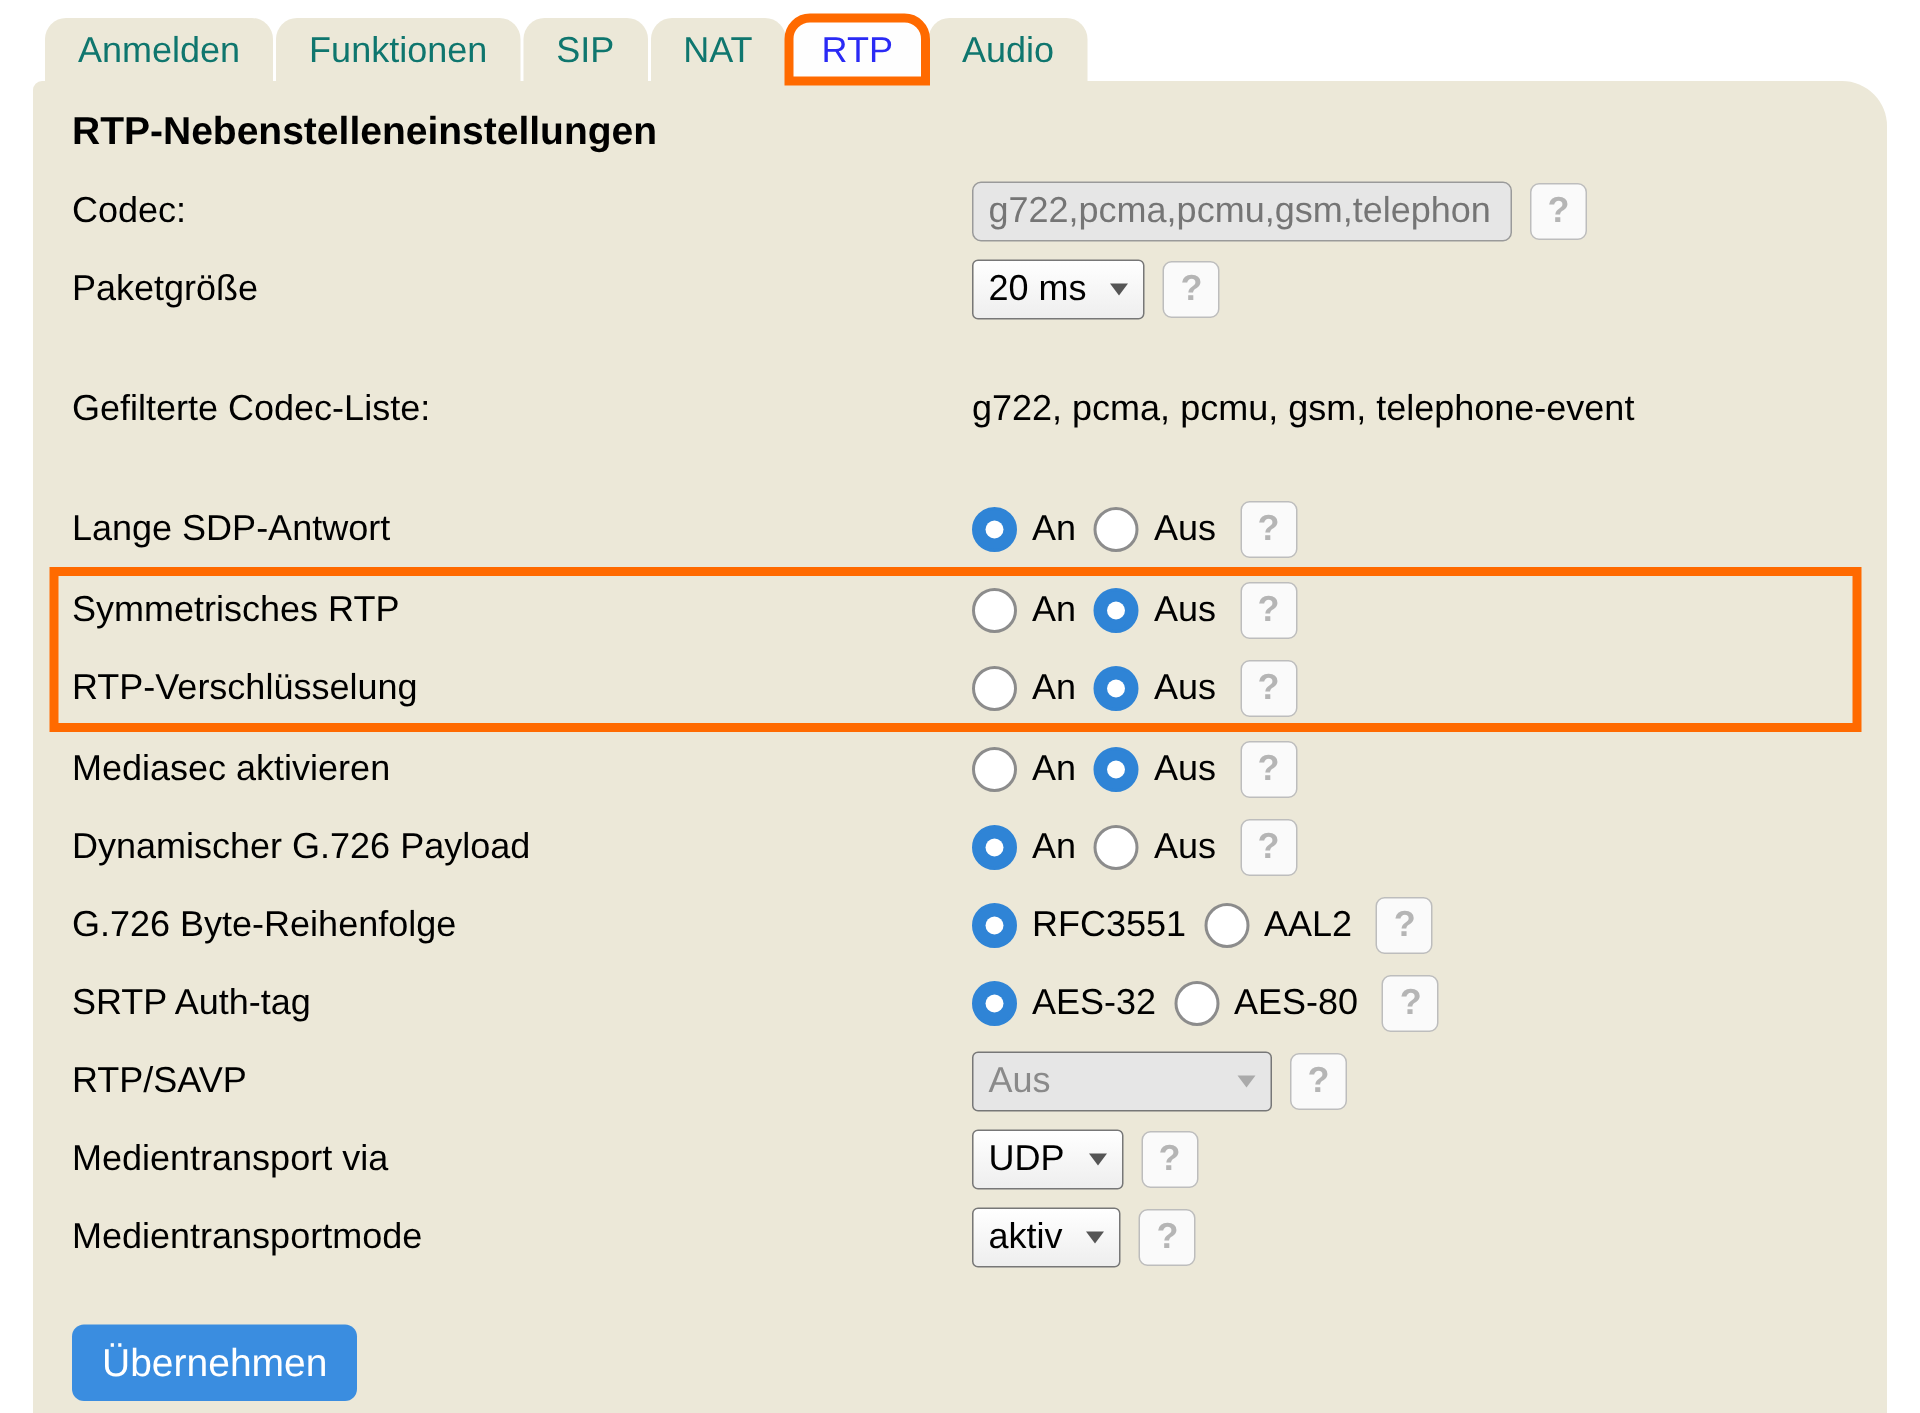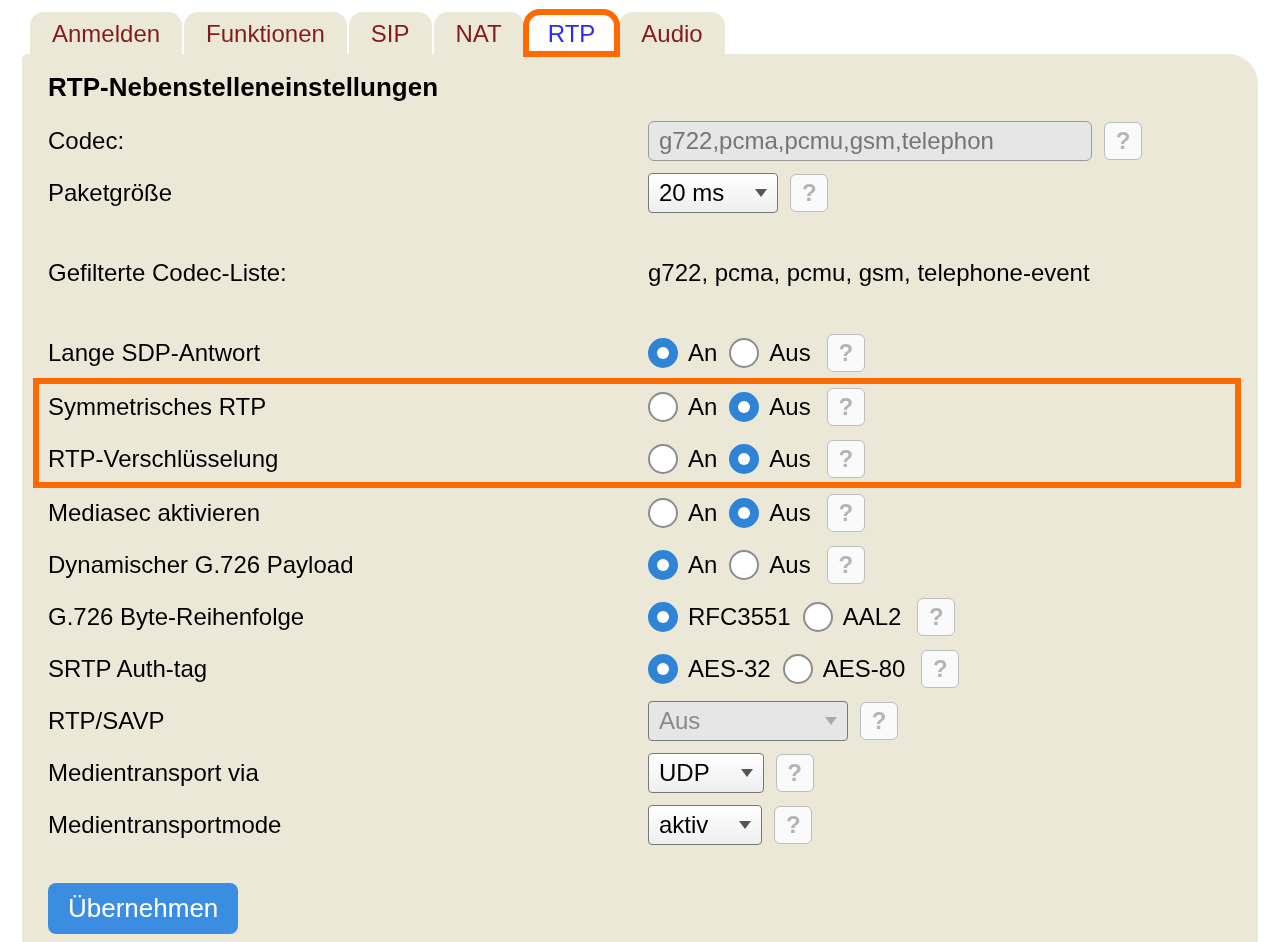--- a/index.html
+++ b/index.html
@@ -15,21 +15,21 @@
     margin: 12px 22px;
   }
   .tabs {
     display: flex;
     align-items: flex-end;
     gap: 0;
     padding-left: 8px;
   }
   .tab {
     background: #ece8d8;
-    color: #7f1d1d;
+    color: #0f766e;
     padding: 8px 22px 6px 22px;
     border-top-left-radius: 14px;
     border-top-right-radius: 14px;
     margin-right: 2px;
     cursor: pointer;
     font-size: 24px;
     position: relative;
   }
   .tab.active {
     background: #fefefe;
@@ -75,34 +75,34 @@
     margin: 2px -6px 2px -12px;
     padding: 0 6px 0 12px;
   }
   .text-input {
     background: #e6e6e6;
     border: 1px solid #9a9a9a;
     border-radius: 6px;
     padding: 6px 10px;
     font-size: 24px;
     color: #7a7a7a;
-    width: 444px;
+    width: 360px;
     height:40px;
   }
   .select {
     background: linear-gradient(#fff,#eee);
     border: 1px solid #777;
     border-radius: 4px;
     padding: 4px 10px;
     font-size: 24px;
     color: #000;
     height: 40px;
     display:inline-flex;
     align-items:center;
-    gap:25px;
+    gap:10px;
   }
   .select.disabled {
     background: #e6e6e6;
     color: #8a8a8a;
   }
   .select .caret {
     display:inline-block;
     width:0;height:0;
     border-left:6px solid transparent;
     border-right:6px solid transparent;

